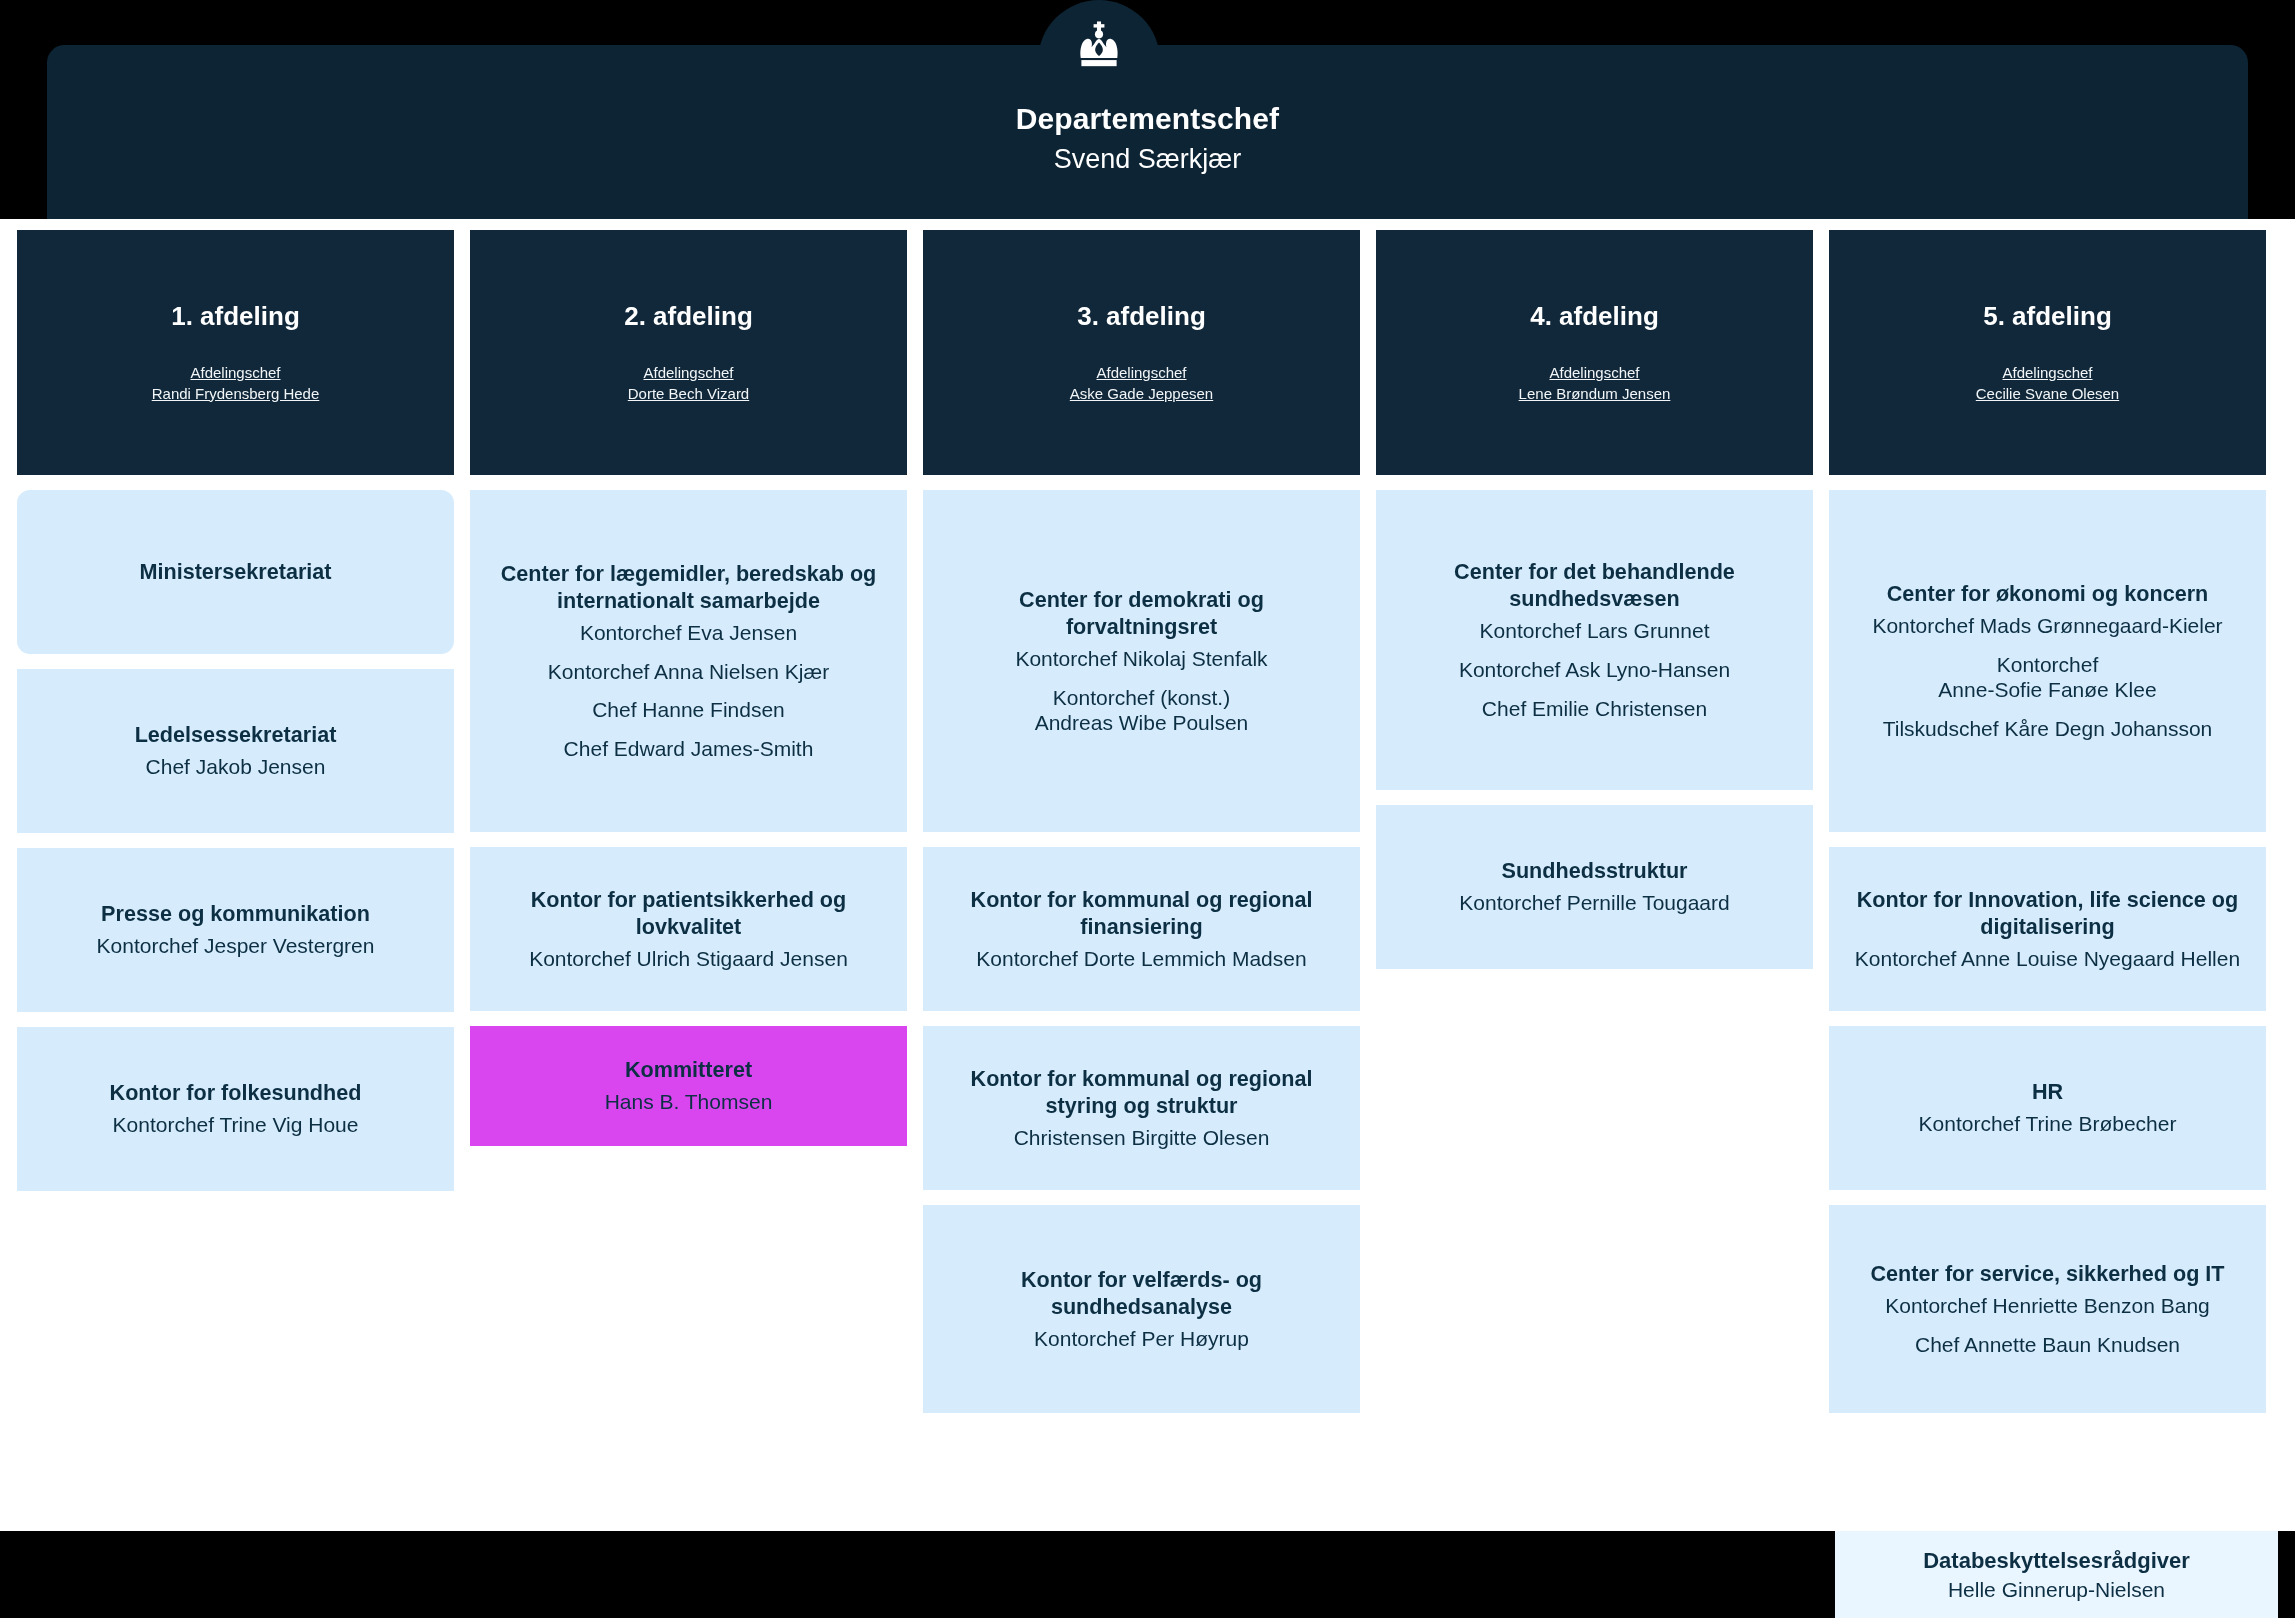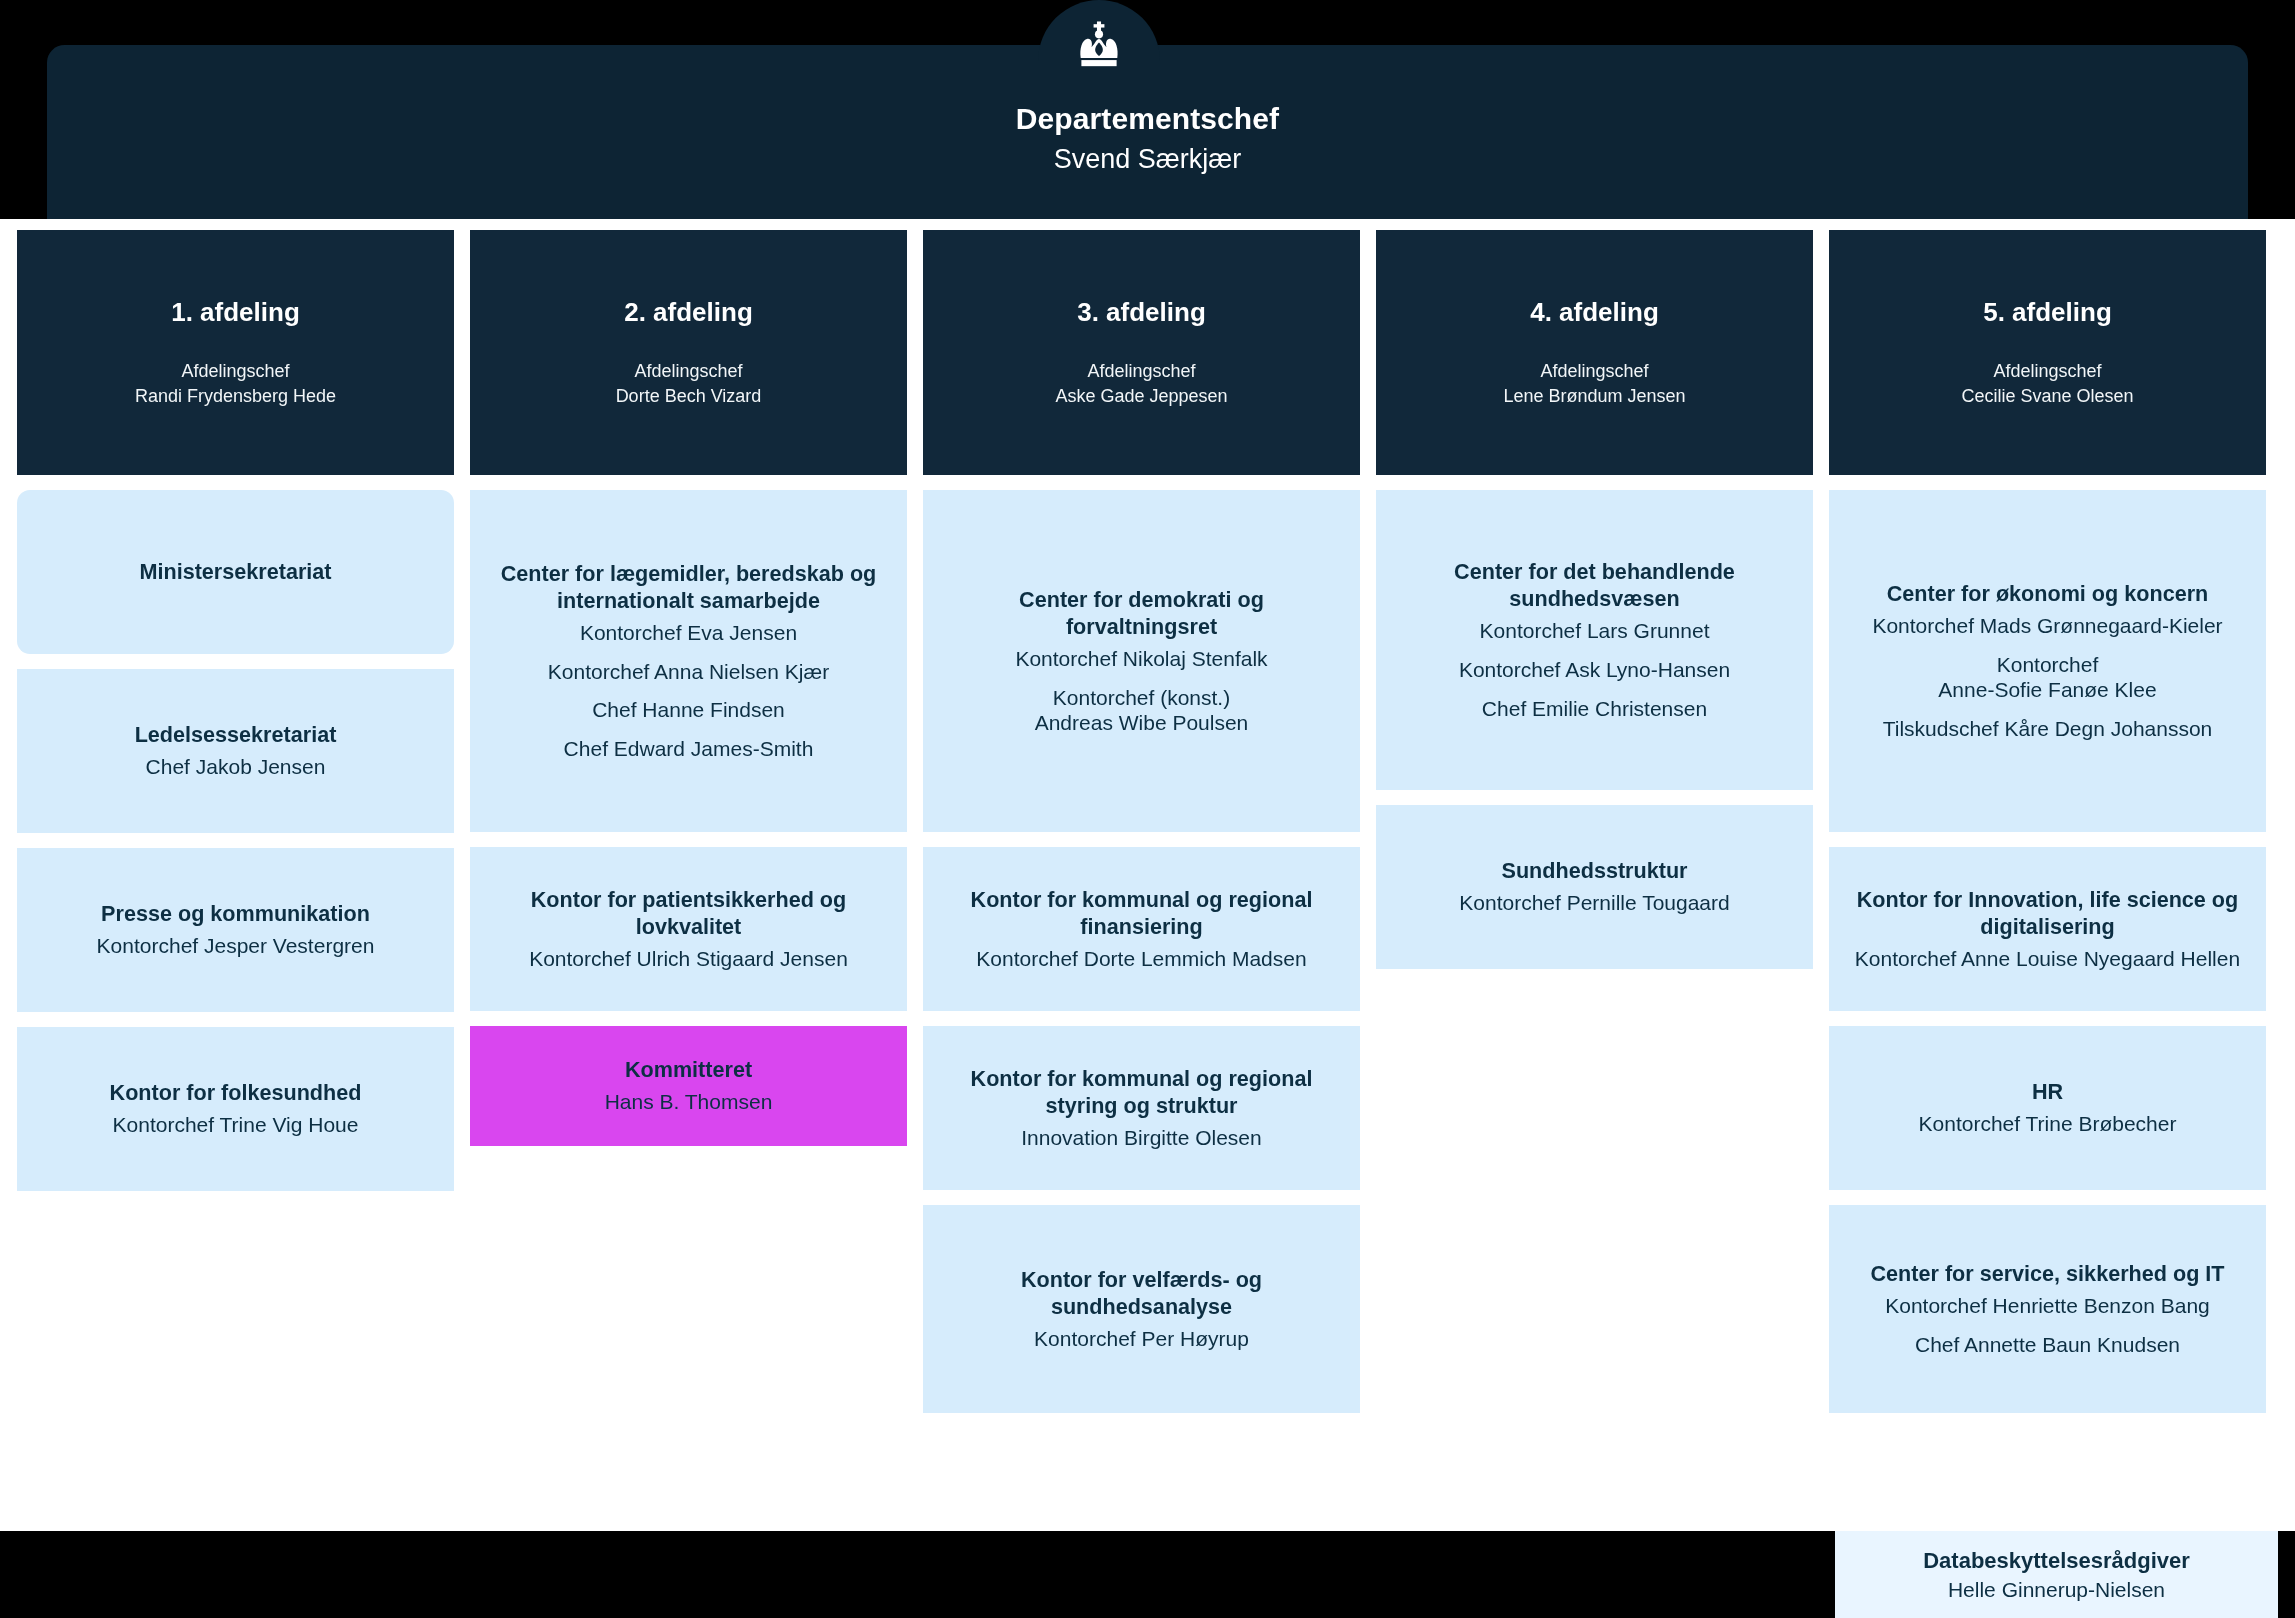--- a/index.html
+++ b/index.html
@@ -92,24 +92,25 @@
     padding: 6.8px 16px;
     text-align: center;
   }
   .col-header-title {
     font-size: 26px;
     font-weight: bold;
     color: #ffffff;
     margin-bottom: 31px;
   }
   .col-header-role {
-    font-size: 18px;
+    font-size: 15px;
     font-weight: 300;
     color: #f2f6f8;
     line-height: 1.36;
+    text-decoration: underline;
   }
 
   .unit {
     background: #d6ecfc;
     display: flex;
     flex-direction: column;
     align-items: center;
     justify-content: center;
     text-align: center;
     padding: 10.8px 20px;
@@ -284,21 +285,21 @@
         </div>
         <div class="unit" style="height: 164px;">
           <div class="unit-title">Kontor for kommunal og regional finansiering</div>
           <div class="unit-people">
             <div class="unit-person">Kontorchef Dorte Lemmich Madsen</div>
           </div>
         </div>
         <div class="unit" style="height: 164px;">
           <div class="unit-title">Kontor for kommunal og regional styring og struktur</div>
           <div class="unit-people">
-            <div class="unit-person">Innovation Birgitte Olesen</div>
+            <div class="unit-person">Christensen Birgitte Olesen</div>
           </div>
         </div>
         <div class="unit" style="height: 208px;">
           <div class="unit-title">Kontor for velfærds- og sundhedsanalyse</div>
           <div class="unit-people">
             <div class="unit-person">Kontorchef Per Høyrup</div>
           </div>
         </div>
       </div>
       <div class="column">

